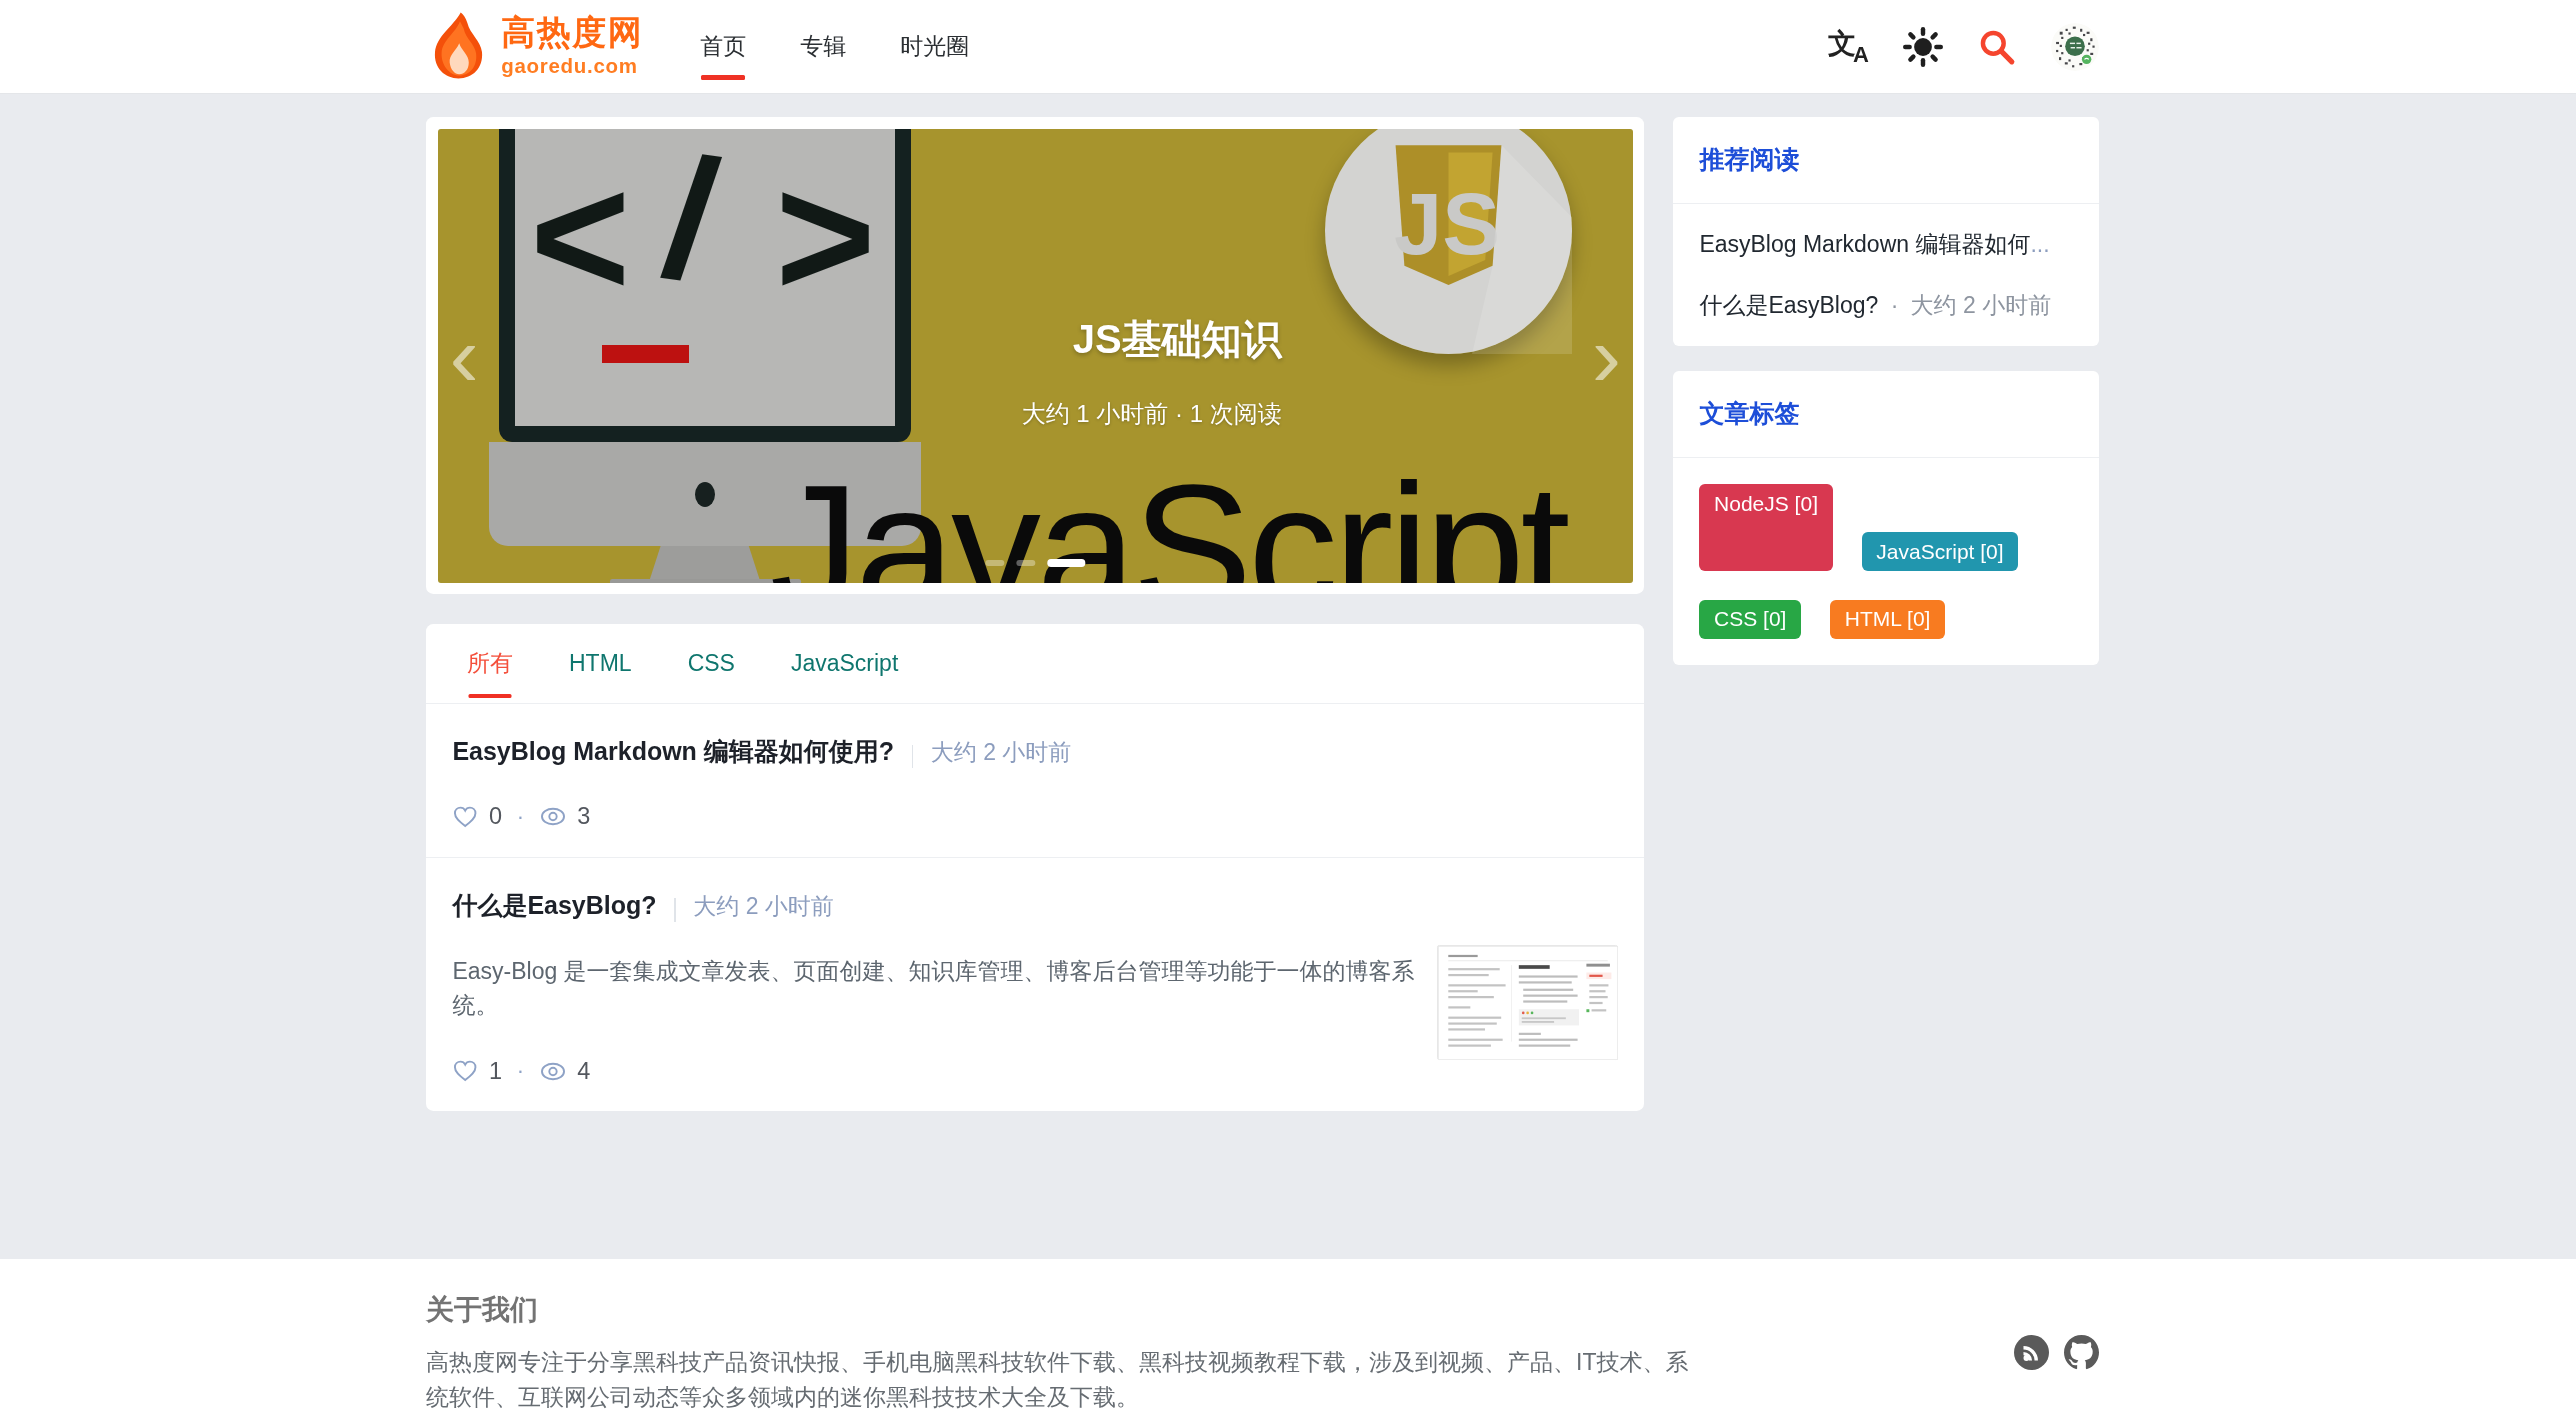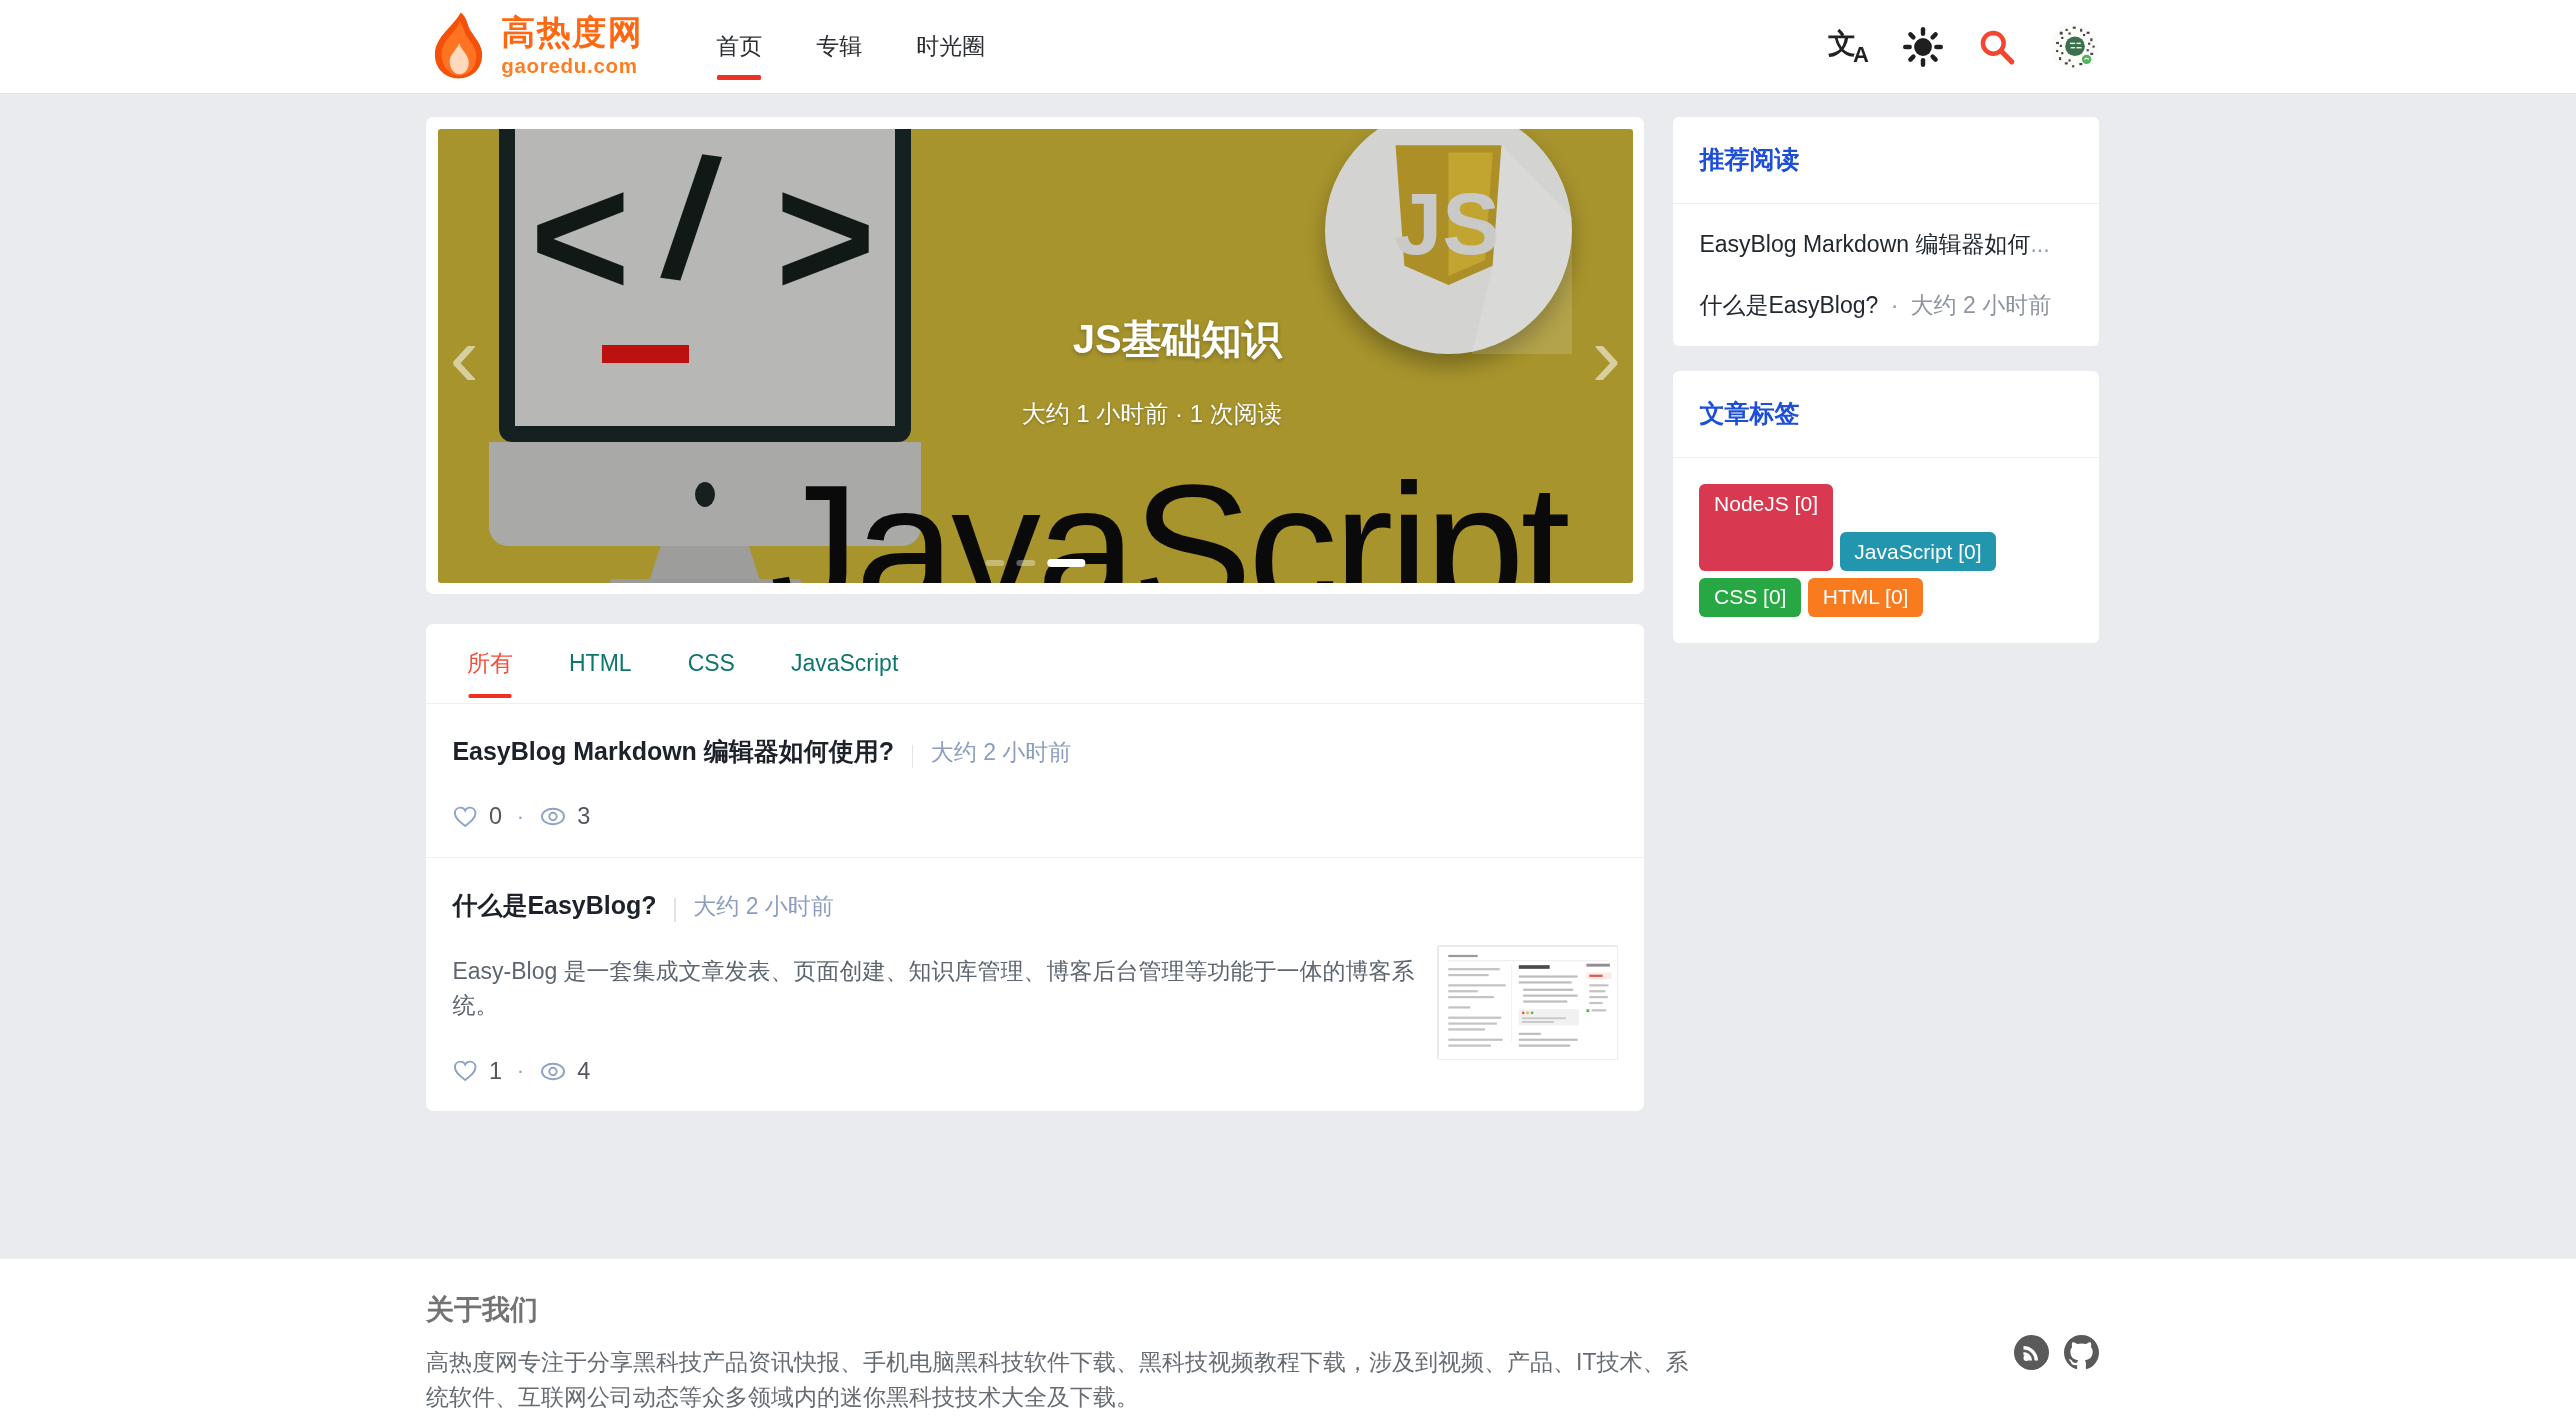--- a/index.html
+++ b/index.html
@@ -1,18 +1,18 @@
 <!DOCTYPE html>
 <html style="font-size:11.7px"><head>
 <meta charset="utf-8">
 <style>
   * { margin:0; padding:0; box-sizing:border-box; }
   html,body { width:2576px; height:1425px; overflow:hidden; background:#fff;
     font-family:"Liberation Sans", sans-serif; color:#212529; }
-  .container { width:1673px; margin-left:426px;gap:16px; }
+  .container { width:1673px; margin-left:426px; }
 
   
   .site-header { height:94px; background:#fff; border-bottom:0.7px solid #e4e6e9; }
   .header-inner { height:100%; display:flex; align-items:center; }
   .logo { display:flex; align-items:center; gap:10.3px; text-decoration:none; cursor:pointer; }
   .logo-title { font-size:34px; font-weight:800; color:#ff6812; letter-spacing:1.5px; line-height:1; }
   .logo-domain { font-size:20.5px; font-weight:700; color:#ff7d22; margin-top:4.4px; letter-spacing:0.7px; }
   .main-nav { display:flex; margin-left:57px; height:100%; align-items:center; }
   .nav-item { position:relative; font-size:23px; color:#2b2f33; margin-right:54px;
     cursor:pointer; text-decoration:none; height:100%; display:flex; align-items:center; }
@@ -100,21 +100,21 @@
   .side-head { padding:26.4px 26.4px; font-size:25px; font-weight:700; color:#1d4ed8;
     border-bottom:1.5px solid #edeff2; }
   .side-body { padding:26.4px; }
   .side-item { font-size:23px; line-height:1.25; cursor:pointer; white-space:nowrap;
     overflow:hidden; }
   .side-item + .side-item { margin-top:32px; }
   .side-item-title { color:#212830; }
   .side-ellipsis { color:#8c9dbe; }
   .side-time { color:#8e95a0; }
   .side-dot { color:#8e95a0; margin:0 5.9px; }
-  .tag-wrap { display:flex; flex-wrap:wrap; gap:7px; }
+  .tag-wrap { display:flex; flex-wrap:wrap; gap:29px; }
   .tag { display:inline-block; padding:7.3px 14.7px; border-radius:5.9px; color:#fff;
     font-size:21px; cursor:pointer; line-height:1.15; }
 
   
   .site-footer { background:#fff; padding-top:32px; height:183px; }
   .footer-inner { display:flex; align-items:center; justify-content:space-between; }
   .about-title { font-size:28px; font-weight:700; color:#737373; }
   .about-text { margin-top:16px; width:1277px; font-size:23px; line-height:1.5; color:#666c72; }
   .footer-icons { display:flex; gap:14.7px; }
   .footer-icons .hicon { cursor:pointer; }

